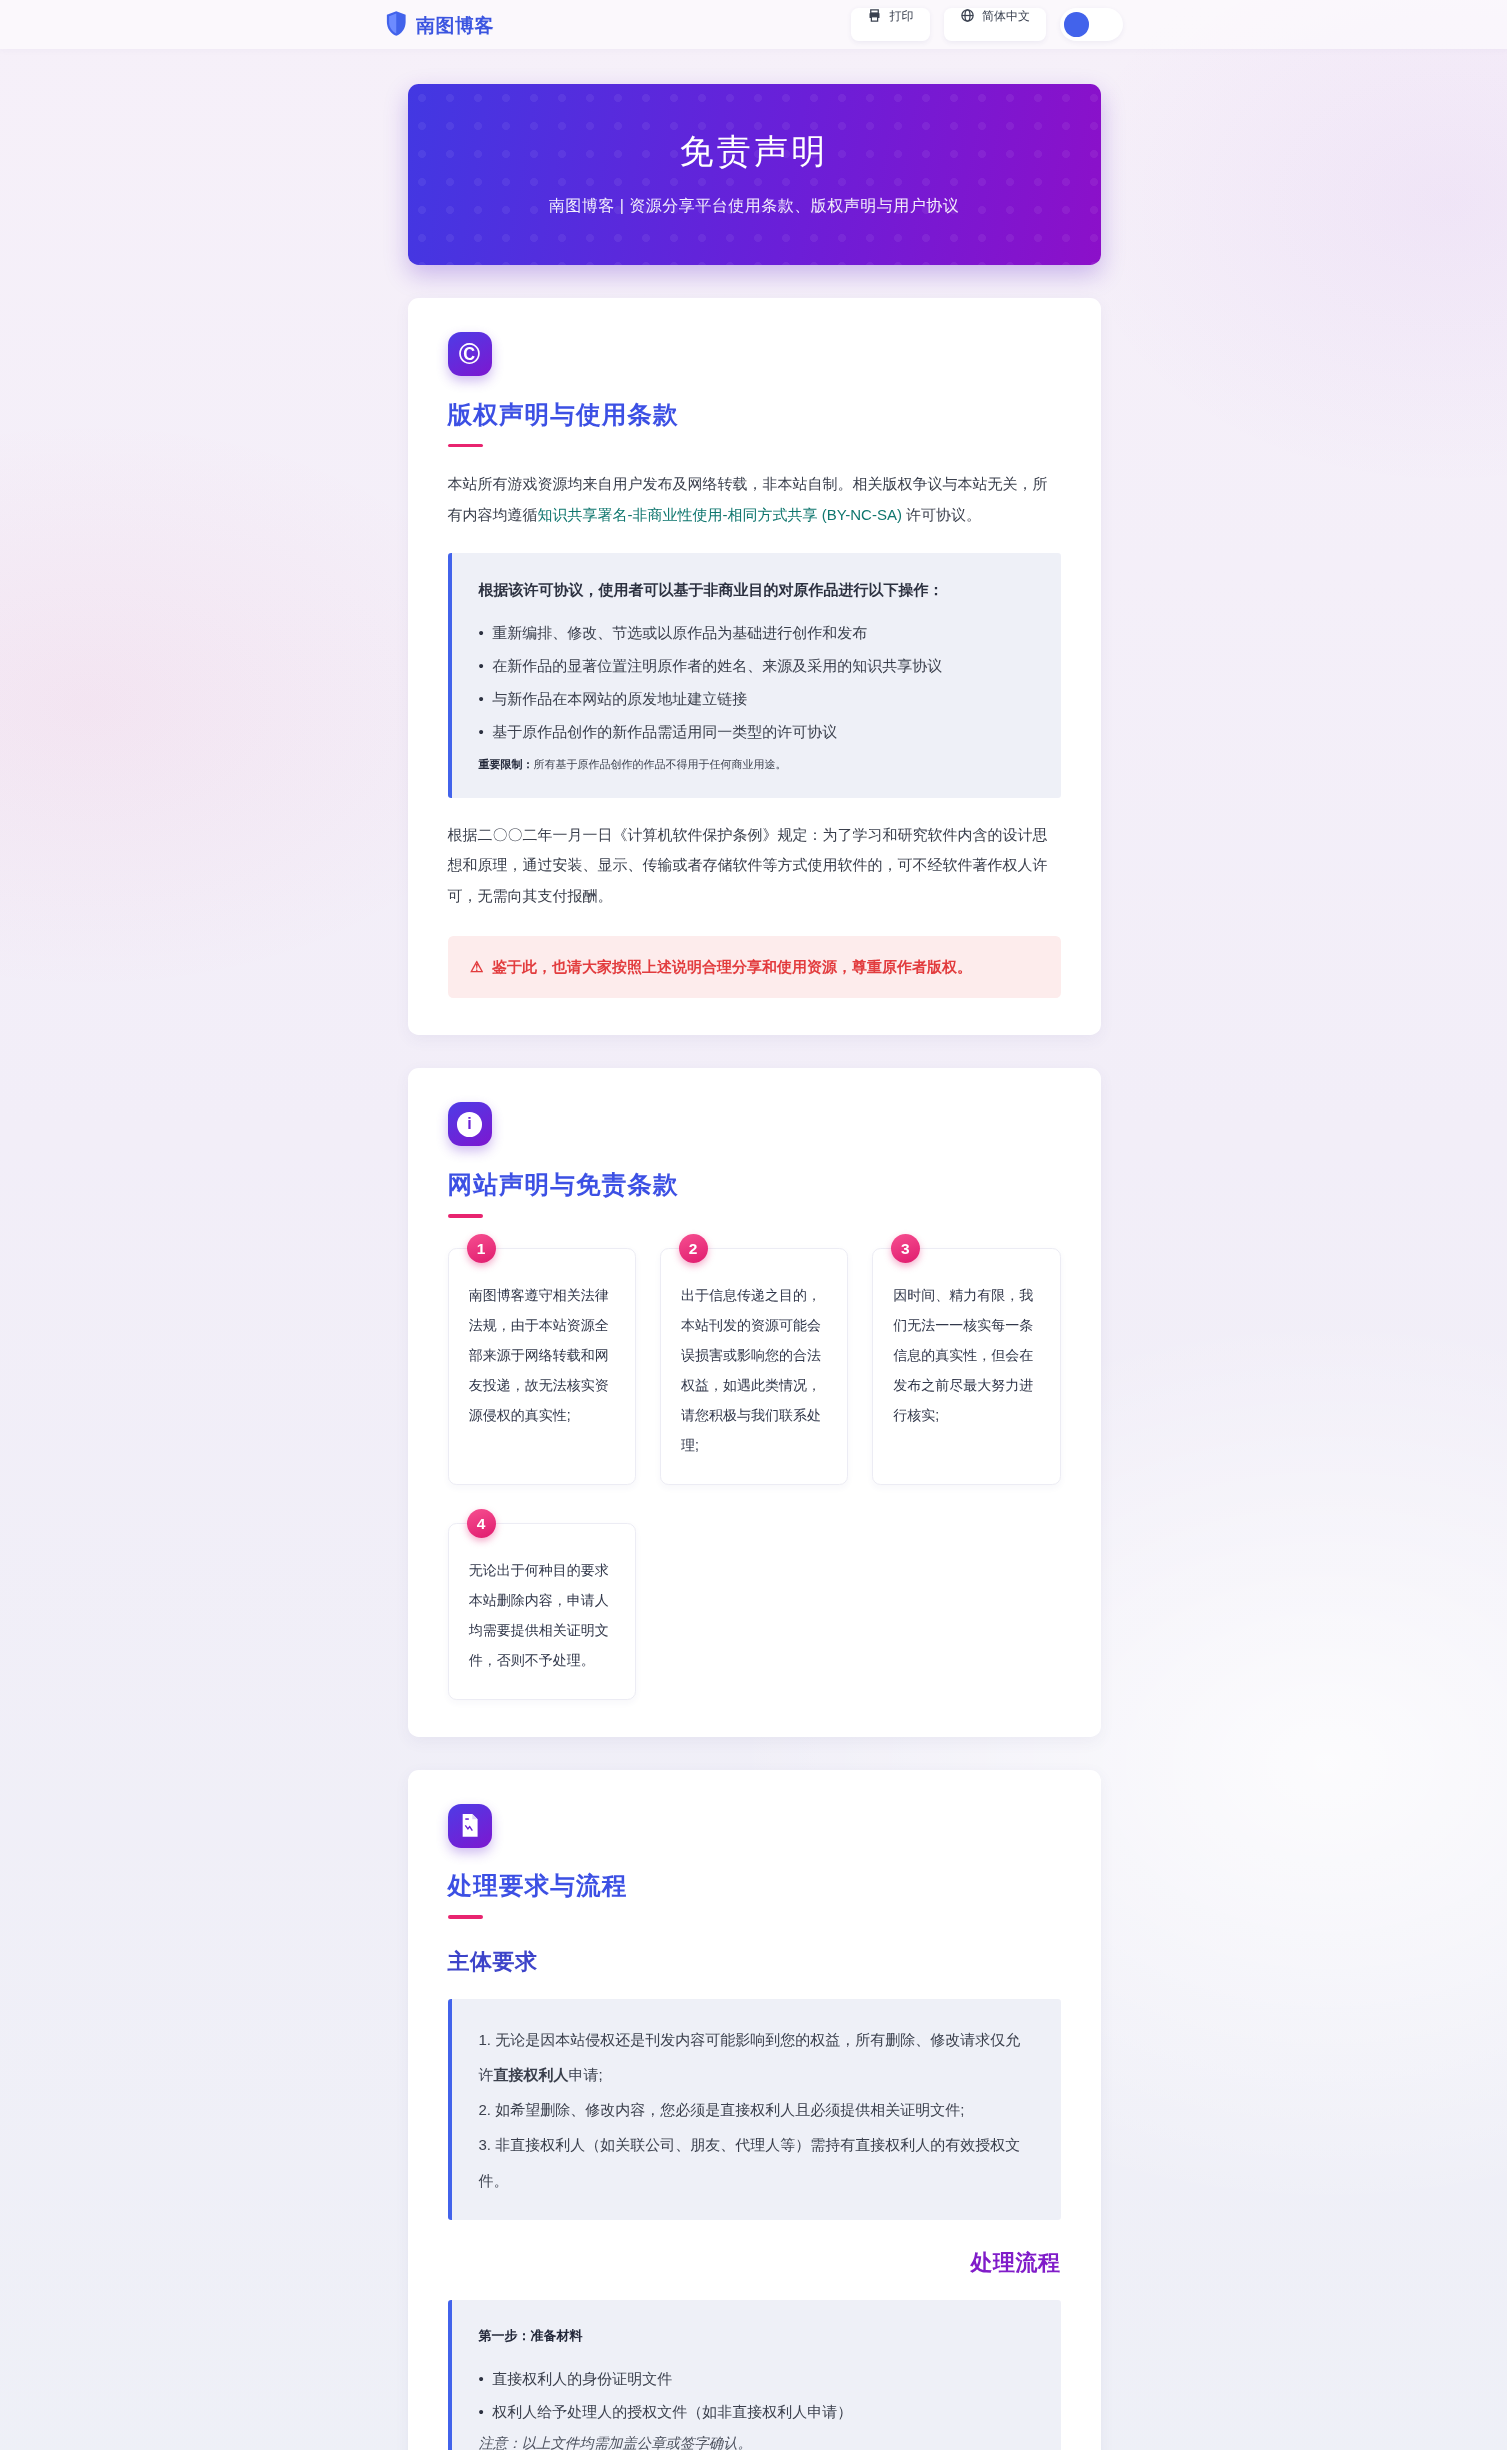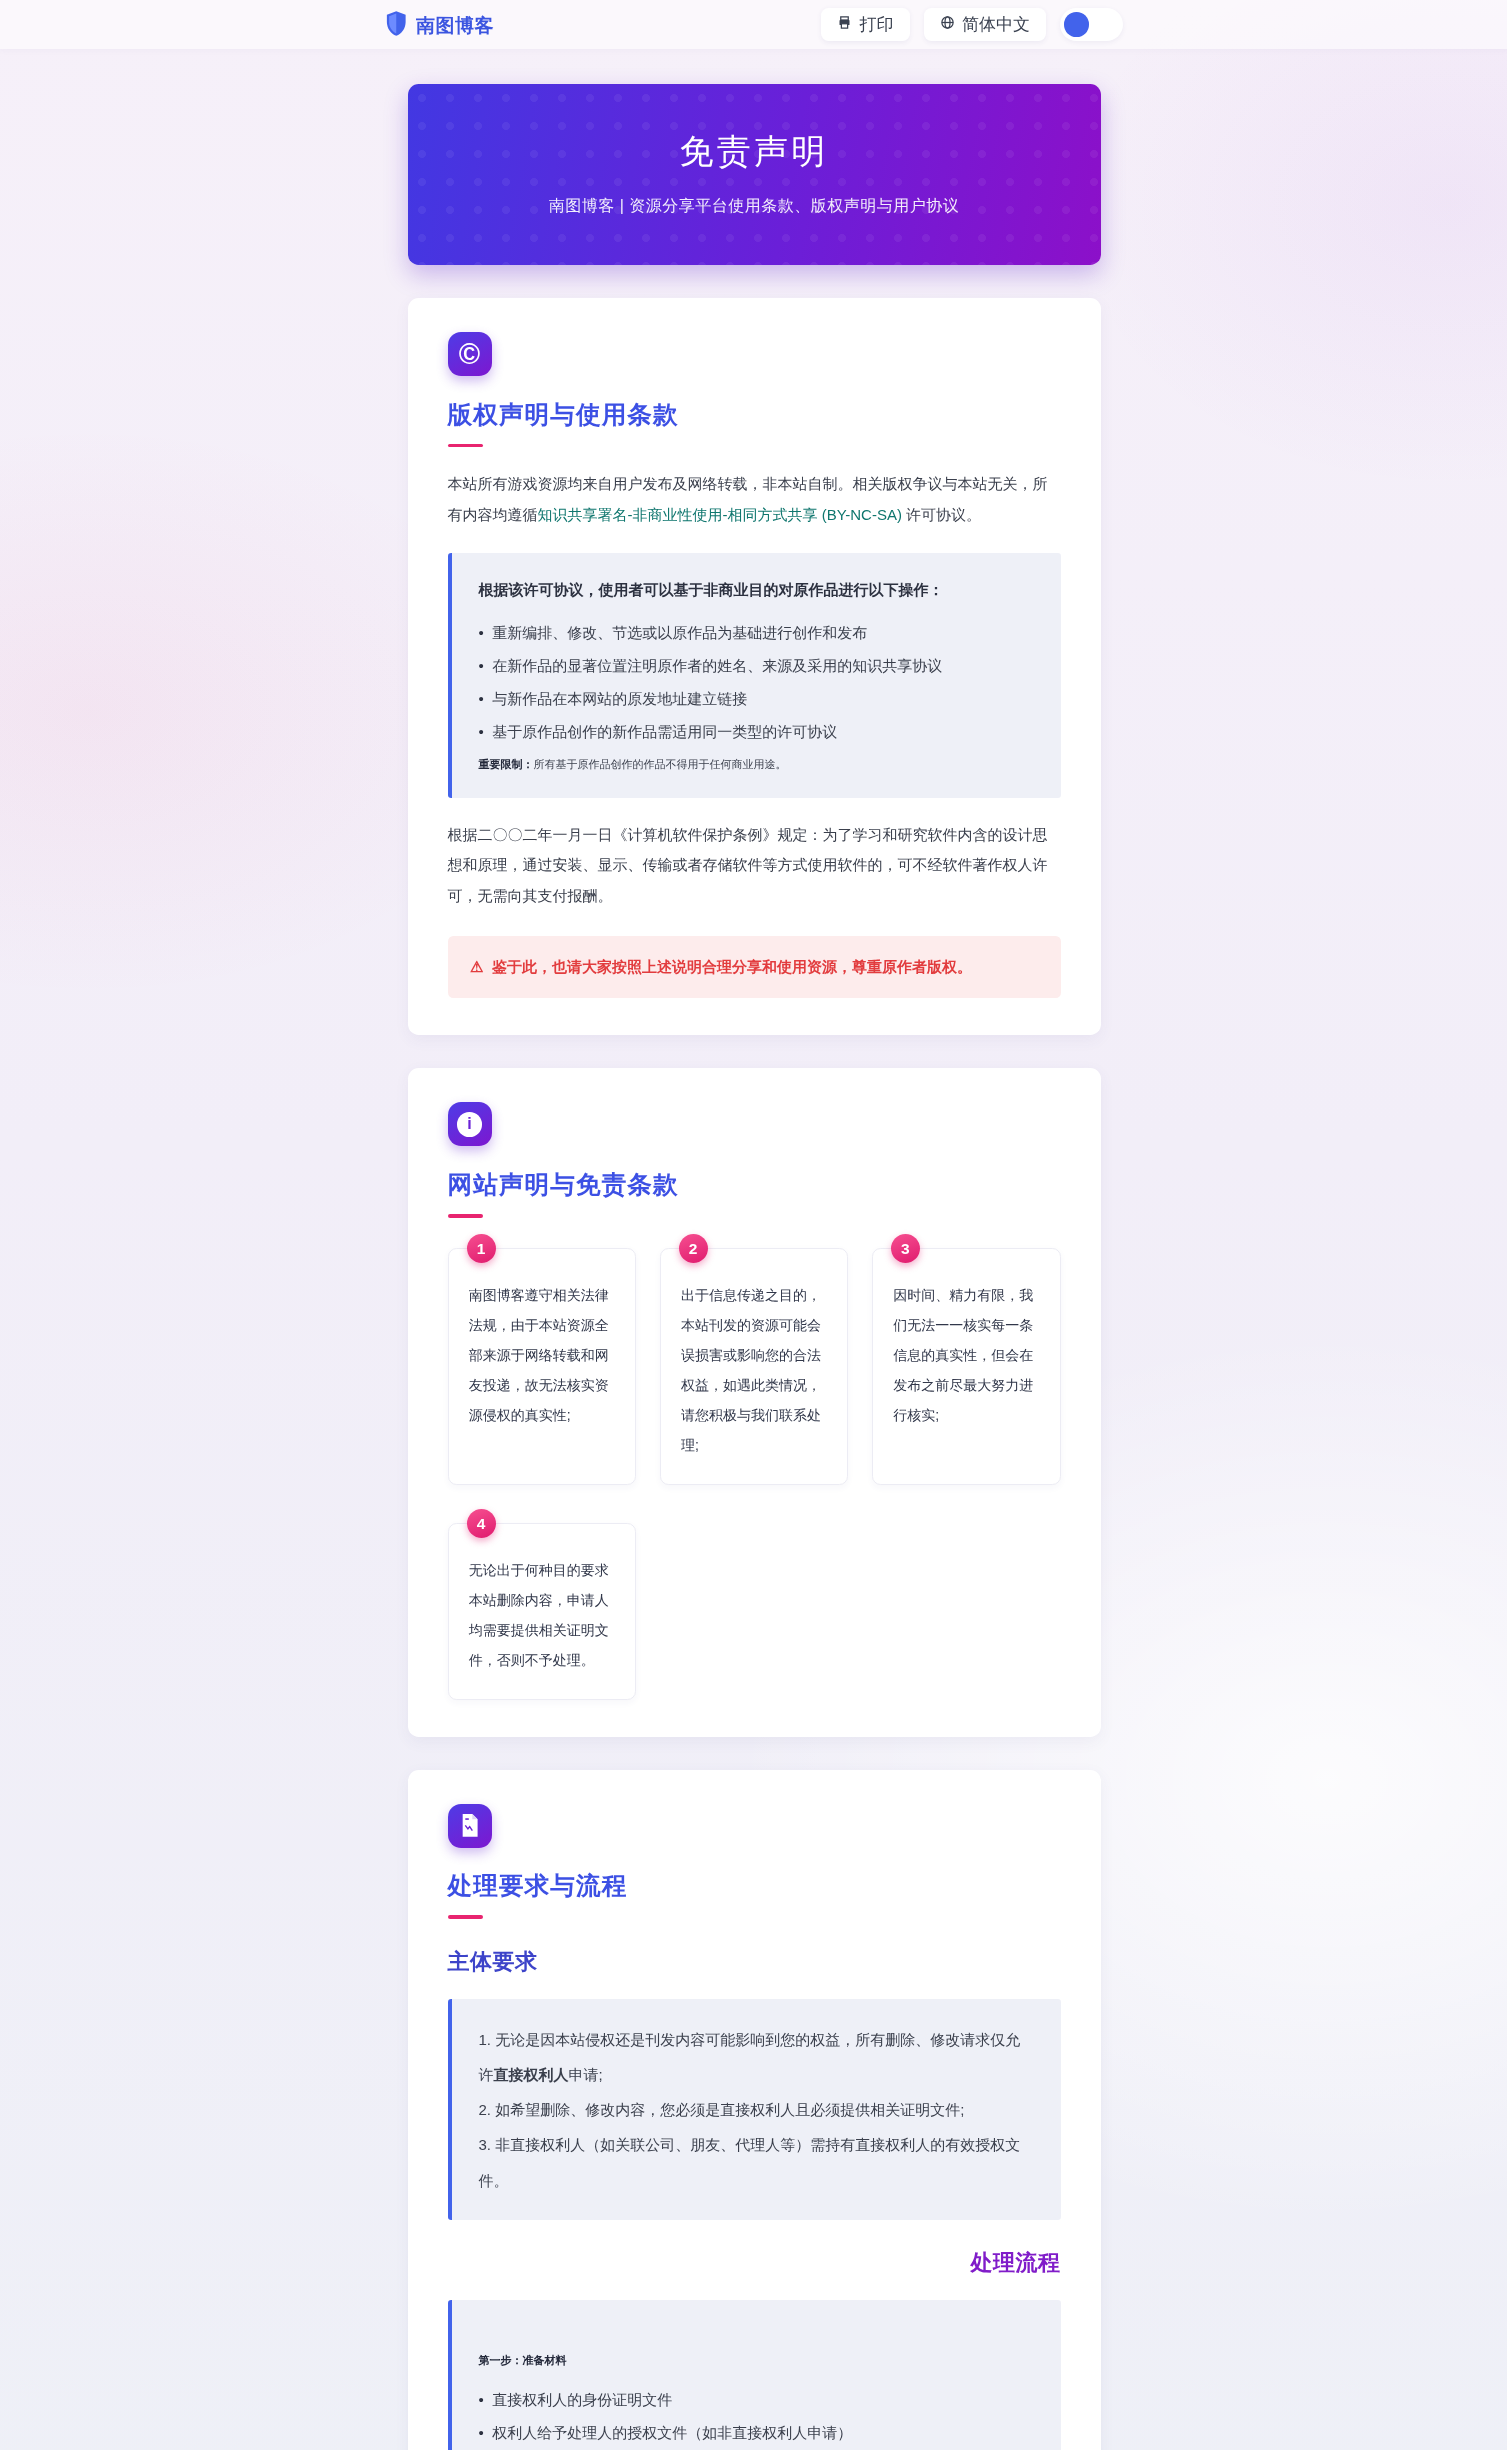--- a/index.html
+++ b/index.html
@@ -19,23 +19,23 @@
     background:rgba(255,255,255,0.55);
     box-shadow:0 1.1px 7.5px rgba(60,60,130,0.05);
     display:flex; align-items:center;
   }
   .topbar-inner { width:738px; margin:0 auto; display:flex; align-items:center; }
   .brand { display:flex; align-items:flex-end; gap:8.6px; cursor:pointer; }
   .brand svg { width:22.5px; height:27px; }
   .brand-name { font-size:19px; font-weight:bold; color:#3b55e0; letter-spacing:0.5px; }
   .topbar-right { margin-left:auto; display:flex; align-items:center; gap:14px; }
   .tool-btn {
-    display:flex; align-items:center; gap:7.5px;
+    display:flex; align-items:flex-start; gap:7.5px;
     background:#ffffff; border:none; border-radius:7.5px;
-    height:33px; padding:0 16px; font-size:17px; color:#3a4150;
+    height:33px; padding:0 16px; font-size:12px; color:#3a4150;
     box-shadow:0 1.6px 5.3px rgba(60,60,130,0.07); cursor:pointer;
     font-family:"Liberation Sans", sans-serif;
   }
   .tool-btn svg { width:15px; height:15px; }
   .theme-toggle {
     width:63px; height:33px; border-radius:16.6px; background:#ffffff;
     box-shadow:0 1.6px 5.3px rgba(60,60,130,0.07); position:relative; cursor:pointer;
   }
   .theme-knob {
     position:absolute; left:4.3px; top:4.3px; width:24.6px; height:24.6px;
@@ -110,21 +110,21 @@
     display:flex; align-items:center; justify-content:center;
     box-shadow:0 3.2px 7.5px rgba(224,27,110,0.35);
   }
   
   .sub-head { font-size:22px; font-weight:bold; margin-top:28px; letter-spacing:0.5px; }
   .sub-head.blue { color:#3d44c9; }
   .sub-head.purple { color:#801cc9;text-align:right; }
   .req-list { list-style:none; }
   .req-list li { font-size:15px; line-height:2.35; color:#3a3f4c; }
   .steps-box { margin-top:21.4px; }
-  .step-title { font-size:11px; font-weight:bold; color:#23283a; line-height:2.2;margin-top:26px; }
+  .step-title { font-size:13px; font-weight:bold; color:#23283a; line-height:2.2; }
   .note-line { font-size:14.4px; font-style:italic; color:#4c515e; line-height:2.2; }
 </style>
 </head>
 <body>
 
 <header class="topbar">
   <div class="topbar-inner">
     <div class="brand">
       <span>
         <svg viewBox="0 0 24 28" fill="none">

